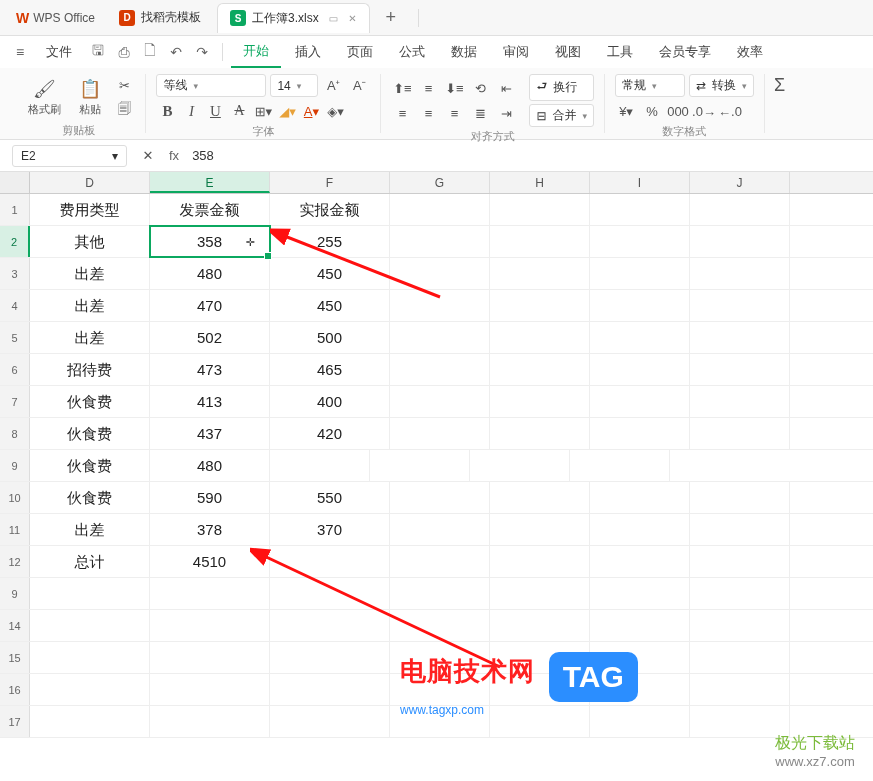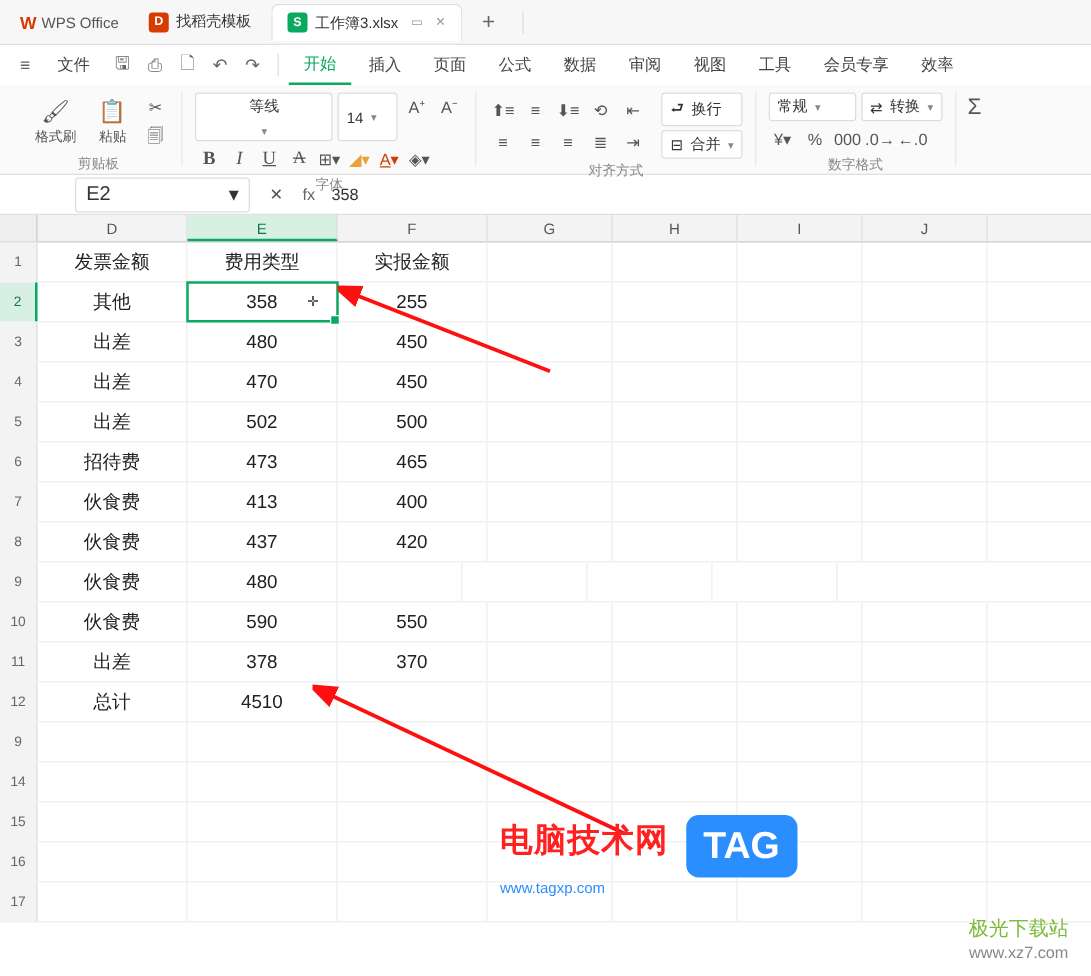--- a/index.html
+++ b/index.html
@@ -35,21 +35,21 @@
 .ricon.b { font-weight: bold; font-family: serif; font-size: 15px; }
 .ricon.i { font-style: italic; font-family: serif; font-size: 15px; }
 .ricon.u { text-decoration: underline; font-family: serif; font-size: 15px; }
 .ricon.s { text-decoration: line-through; font-family: serif; font-size: 14px; }
 .dd { display: flex; align-items: center; border: 1px solid #ddd; border-radius: 3px; padding: 2px 6px; background: #fff; font-size: 12px; gap: 6px; }
 .dd .arrow { font-size: 9px; color: #888; }
 .ribbon-label { font-size: 11px; color: #888; margin-top: 2px; text-align: center; }
 
 
 .formulabar { display: flex; align-items: center; height: 32px; border-bottom: 1px solid #e0e0e0; padding: 0 12px; gap: 10px; }
-.namebox { width: 140px; border: 1px solid #ddd; border-radius: 3px; padding: 3px 8px; font-size: 16px; display: flex; align-items: center; justify-content: space-between; margin-left: 48px; }
+.namebox { width: 115px; border: 1px solid #ddd; border-radius: 3px; padding: 3px 8px; font-size: 12px; display: flex; align-items: center; justify-content: space-between; }
 .fx { color: #666; font-size: 13px; }
 .formula-input { flex: 1; font-size: 13px; padding: 3px; }
 
 
 .grid { position: relative; }
 .headers { display: flex; height: 22px; background: #f3f3f3; border-bottom: 1px solid #ccc; }
 .corner { width: 30px; border-right: 1px solid #ccc; background: #eee; }
 .col-h { border-right: 1px solid #ddd; text-align: center; font-size: 12px; color: #555; line-height: 22px; }
 .col-h.sel { background: #d8f0e4; color: #0a7a47; border-bottom: 2px solid #0ba860; }
 .row { display: flex; height: 32px; border-bottom: 1px solid #eee; }
@@ -133,21 +133,21 @@
         <span class="ricon">🗐</span>
       </div>
     </div>
     <div class="ribbon-label">剪贴板</div>
   </div>
 
   <div class="ribbon-group">
     <div class="ribbon-row">
       <div class="ribbon-col">
         <div style="display:flex;gap:4px;">
-          <div class="dd" style="width:110px;flex-direction:column;">
+          <div class="dd" style="width:110px;">
             <span>等线</span>
               <span class="arrow">▾</span>
           </div>
           <div class="dd" style="width:48px;">
             <span>14</span>
               <span class="arrow">▾</span>
           </div>
           <span class="ricon">A⁺</span>
           <span class="ricon">A⁻</span>
         </div>
@@ -247,22 +247,22 @@
     <div class="col-h col-E sel">E</div>
     <div class="col-h col-F">F</div>
     <div class="col-h col-G">G</div>
     <div class="col-h col-H">H</div>
     <div class="col-h col-I">I</div>
     <div class="col-h col-J">J</div>
   </div>
   <div id="rows-container">
       <div class="row">
         <div class="row-h">1</div>
+        <div class="cell col-D">费用类型</div>
         <div class="cell col-E">发票金额</div>
-        <div class="cell col-D">费用类型</div>
         <div class="cell col-F">实报金额</div>
         <div class="cell col-G"></div>
         <div class="cell col-H"></div>
         <div class="cell col-I"></div>
         <div class="cell col-J"></div>
       </div>
       <div class="row">
         <div class="row-h sel">2</div>
         <div class="cell col-D">其他</div>
         <div class="cell col-E selected">358<span class="cursor-plus">✛</span></div>

